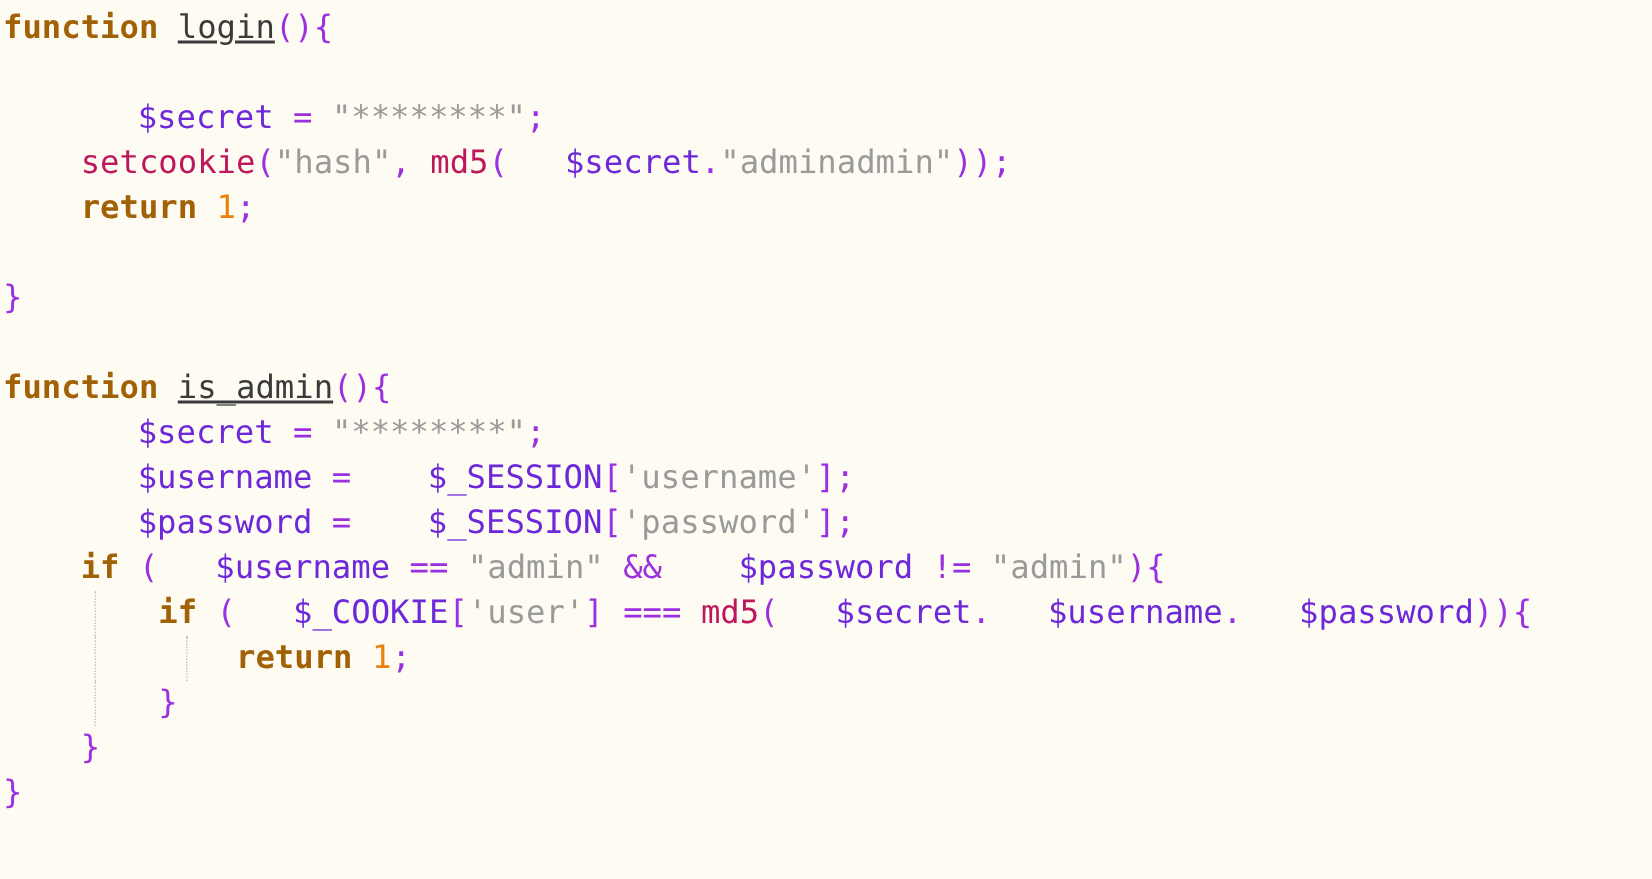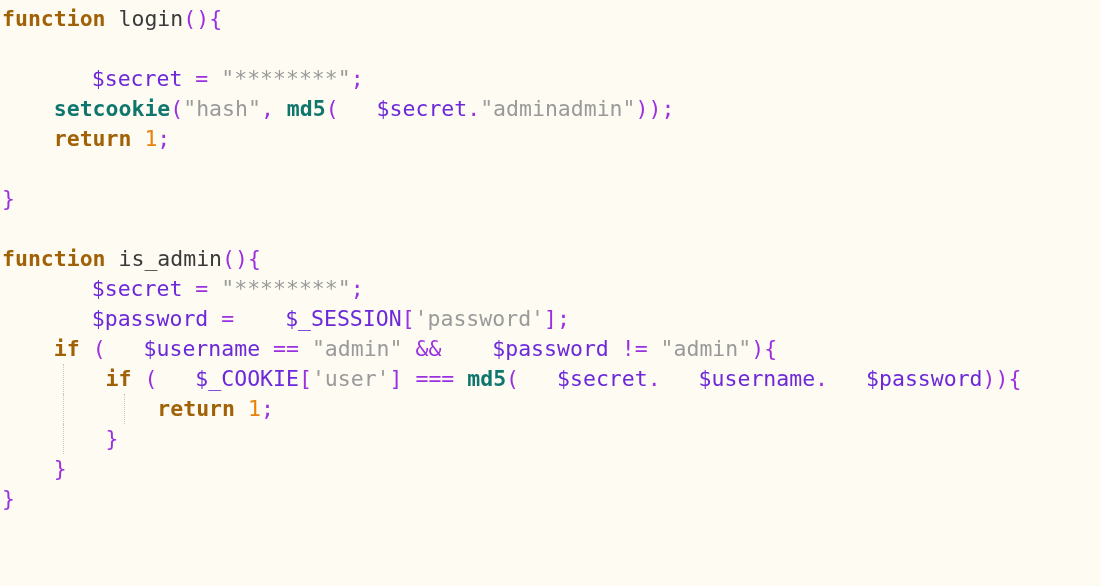--- a/index.html
+++ b/index.html
@@ -30,23 +30,23 @@
     line-height: 30px;
     font-size: 21.5px;
     letter-spacing: 0px;
     white-space: pre;
     padding-left: 2px;
     color: #3a3a3a;
   }
 
   
   .tok-kw        { color: #a16207; font-weight: bold; }
-  .tok-fn        { color: #0f766e; font-weight: bold; }
+  .tok-fn        { color: #be185d; font-weight: normal; }
   .tok-var       { color: #6d28d9; margin-left: 38px; }
-  .tok-ident     { color: #3a3a3a; }
+  .tok-ident     { color: #3a3a3a; text-decoration: underline; }
   .tok-str       { color: #9a9a9a; }
   .tok-punct     { color: #9b30e0; }
   .tok-op        { color: #9b30e0; }
   .tok-num       { color: #e8820c; }
   .tok-plain     { color: #3a3a3a; }
 
   
   .indent-guide {
     position: absolute;
     top: 0;
@@ -64,20 +64,21 @@
     <div class="code-line"><span class="tok-kw">function</span><span class="tok-plain"> </span><span class="tok-ident">login</span><span class="tok-punct">(){</span></div>
     <div class="code-line">&nbsp;</div>
     <div class="code-line"><span class="tok-plain">    </span><span class="tok-var">$secret</span><span class="tok-plain"> </span><span class="tok-op">=</span><span class="tok-plain"> </span><span class="tok-str">"********"</span><span class="tok-punct">;</span></div>
     <div class="code-line"><span class="tok-plain">    </span><span class="tok-fn">setcookie</span><span class="tok-punct">(</span><span class="tok-str">"hash"</span><span class="tok-punct">,</span><span class="tok-plain"> </span><span class="tok-fn">md5</span><span class="tok-punct">(</span><span class="tok-var">$secret</span><span class="tok-punct">.</span><span class="tok-str">"adminadmin"</span><span class="tok-punct">));</span></div>
     <div class="code-line"><span class="tok-plain">    </span><span class="tok-kw">return</span><span class="tok-plain"> </span><span class="tok-num">1</span><span class="tok-punct">;</span></div>
     <div class="code-line">&nbsp;</div>
     <div class="code-line"><span class="tok-punct">}</span></div>
     <div class="code-line">&nbsp;</div>
     <div class="code-line"><span class="tok-kw">function</span><span class="tok-plain"> </span><span class="tok-ident">is_admin</span><span class="tok-punct">(){</span></div>
     <div class="code-line"><span class="tok-plain">    </span><span class="tok-var">$secret</span><span class="tok-plain"> </span><span class="tok-op">=</span><span class="tok-plain"> </span><span class="tok-str">"********"</span><span class="tok-punct">;</span></div>
+    <div class="code-line"><span class="tok-plain">    </span><span class="tok-var">$username</span><span class="tok-plain"> </span><span class="tok-op">=</span><span class="tok-plain"> </span><span class="tok-var">$_SESSION</span><span class="tok-punct">[</span><span class="tok-str">'username'</span><span class="tok-punct">];</span></div>
     <div class="code-line"><span class="tok-plain">    </span><span class="tok-var">$password</span><span class="tok-plain"> </span><span class="tok-op">=</span><span class="tok-plain"> </span><span class="tok-var">$_SESSION</span><span class="tok-punct">[</span><span class="tok-str">'password'</span><span class="tok-punct">];</span></div>
     <div class="code-line"><span class="tok-plain">    </span><span class="tok-kw">if</span><span class="tok-plain"> </span><span class="tok-punct">(</span><span class="tok-var">$username</span><span class="tok-plain"> </span><span class="tok-op">==</span><span class="tok-plain"> </span><span class="tok-str">"admin"</span><span class="tok-plain"> </span><span class="tok-op">&amp;&amp;</span><span class="tok-plain"> </span><span class="tok-var">$password</span><span class="tok-plain"> </span><span class="tok-op">!=</span><span class="tok-plain"> </span><span class="tok-str">"admin"</span><span class="tok-punct">){</span></div>
     <div class="code-line"><span class="indent-guide ig-1"></span><span class="tok-plain">        </span><span class="tok-kw">if</span><span class="tok-plain"> </span><span class="tok-punct">(</span><span class="tok-var">$_COOKIE</span><span class="tok-punct">[</span><span class="tok-str">'user'</span><span class="tok-punct">]</span><span class="tok-plain"> </span><span class="tok-op">===</span><span class="tok-plain"> </span><span class="tok-fn">md5</span><span class="tok-punct">(</span><span class="tok-var">$secret</span><span class="tok-punct">.</span><span class="tok-var">$username</span><span class="tok-punct">.</span><span class="tok-var">$password</span><span class="tok-punct">)){</span></div>
     <div class="code-line"><span class="indent-guide ig-1"></span><span class="indent-guide ig-2"></span><span class="tok-plain">            </span><span class="tok-kw">return</span><span class="tok-plain"> </span><span class="tok-num">1</span><span class="tok-punct">;</span></div>
     <div class="code-line"><span class="indent-guide ig-1"></span><span class="tok-plain">        </span><span class="tok-punct">}</span></div>
     <div class="code-line"><span class="tok-plain">    </span><span class="tok-punct">}</span></div>
     <div class="code-line"><span class="tok-punct">}</span></div>
   </div>
 
 </body></html>

